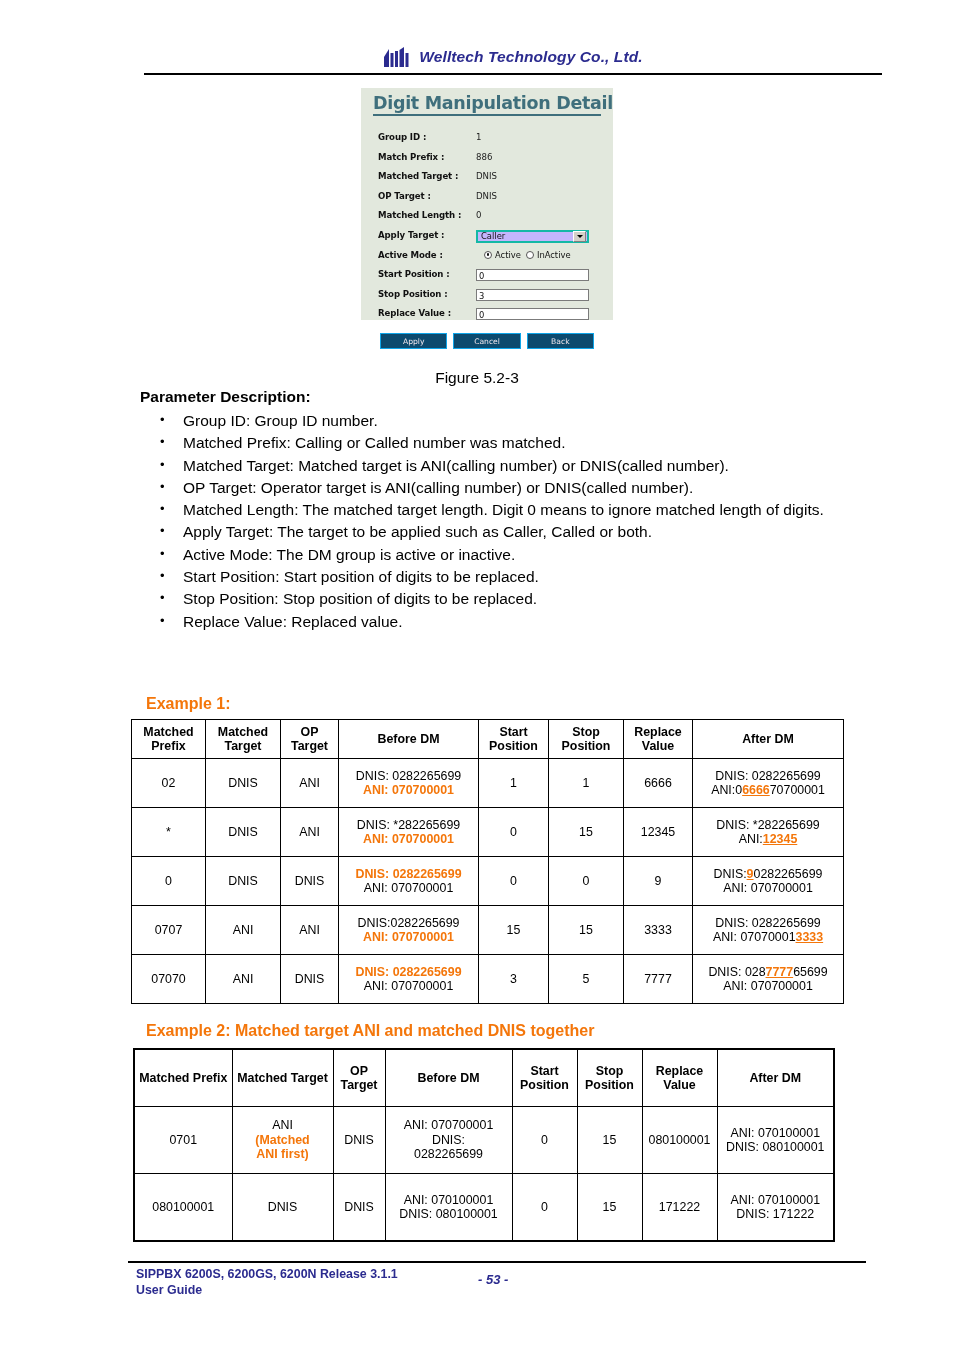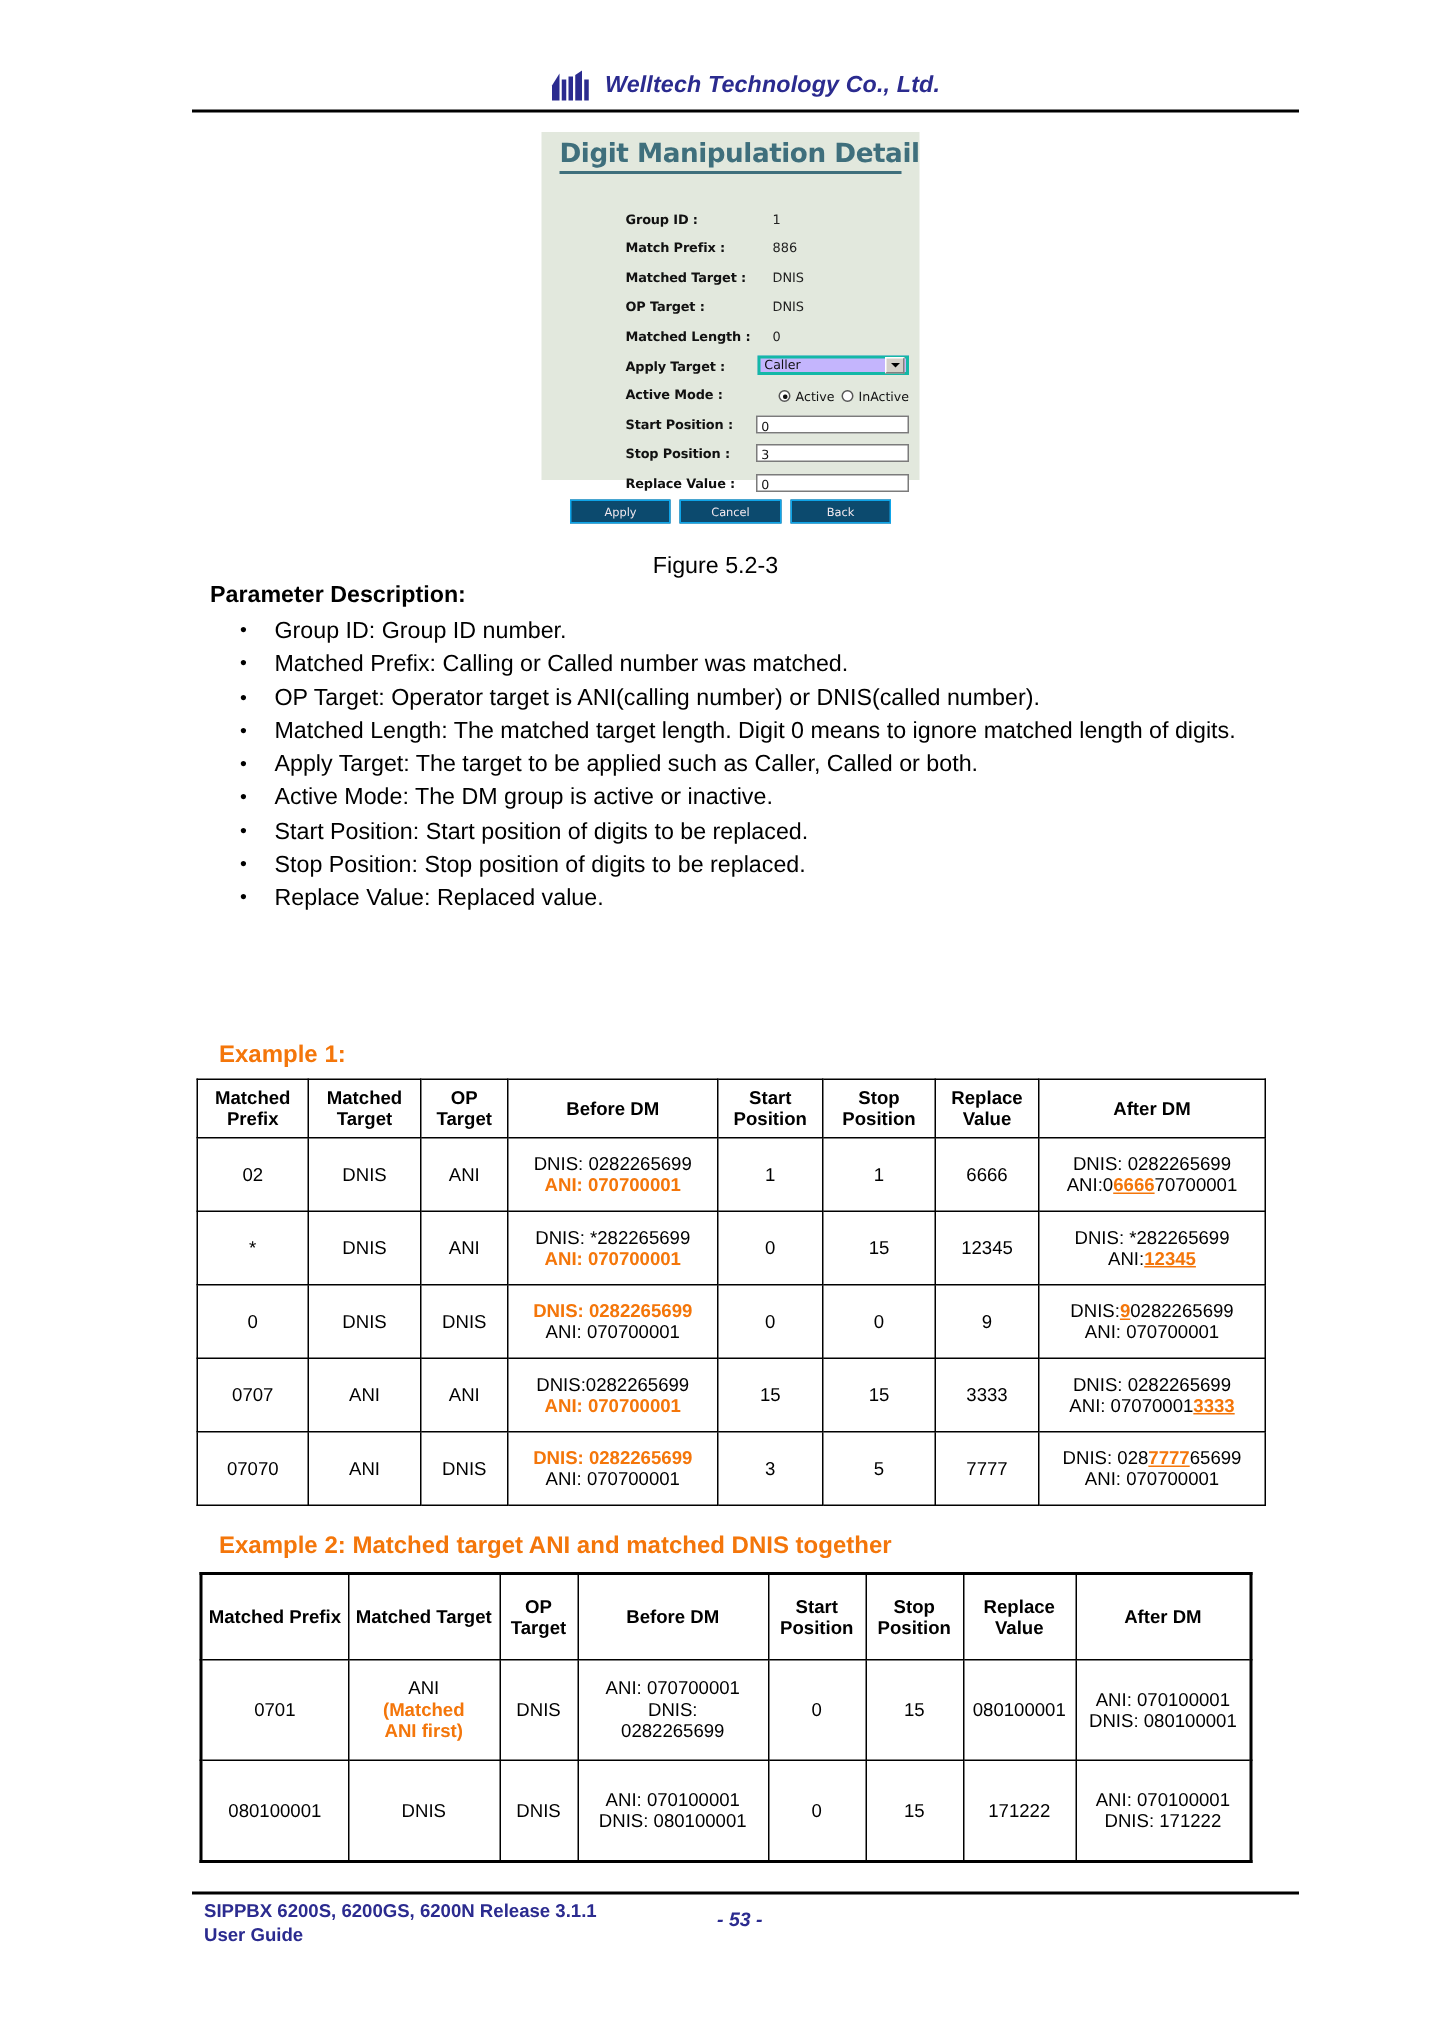--- a/index.html
+++ b/index.html
@@ -12,21 +12,21 @@
     background: #ffffff;
     font-family: "Liberation Sans", sans-serif;
     color: #000000;
     position: relative;
     overflow: hidden;
   }
 
   
   .page-header {
     position: absolute;
-    left: 128px;
+    left: 144px;
     top: 44px;
     width: 738px;
     height: 30px;
   }
   .brand {
     display: flex;
     align-items: center;
     justify-content: center;
     gap: 6px;
     height: 26px;
@@ -79,23 +79,22 @@
     white-space: nowrap;
   }
   .form-rows {
     position: absolute;
     left: 17px;
     top: 44px;
     width: 228px;
   }
   .form-row {
     display: flex;
-    align-items: flex-end;
+    align-items: flex-start;
     height: 19.6px;
-    margin-left: 39px;
   }
   .form-label {
     width: 98px;
     font-family: "DejaVu Sans", sans-serif;
     font-size: 8.6px;
     font-weight: bold;
     color: #111111;
     white-space: nowrap;
     letter-spacing: -0.1px;
   }
@@ -426,20 +425,21 @@
     <span class="ui-button">Back</span>
   </div>
 </div>
 
 <div class="figure-caption">Figure 5.2-3</div>
 
 <div class="section-heading">Parameter Description:</div>
 <ul class="bullets">
   <li>Group ID: Group ID number.</li>
   <li>Matched Prefix: Calling or Called number was matched.</li>
+  <li>Matched Target: Matched target is ANI(calling number) or DNIS(called number).</li>
   <li>OP Target: Operator target is ANI(calling number) or DNIS(called number).</li>
   <li>Matched Length: The matched target length. Digit 0 means to ignore matched length of digits.</li>
   <li>Apply Target: The target to be applied such as Caller, Called or both.</li>
   <li>Active Mode: The DM group is active or inactive.</li>
   <li>Start Position: Start position of digits to be replaced.</li>
   <li>Stop Position: Stop position of digits to be replaced.</li>
   <li>Replace Value: Replaced value.</li>
 </ul>
 
 <div class="example-heading" id="example1-heading">Example 1:</div>

